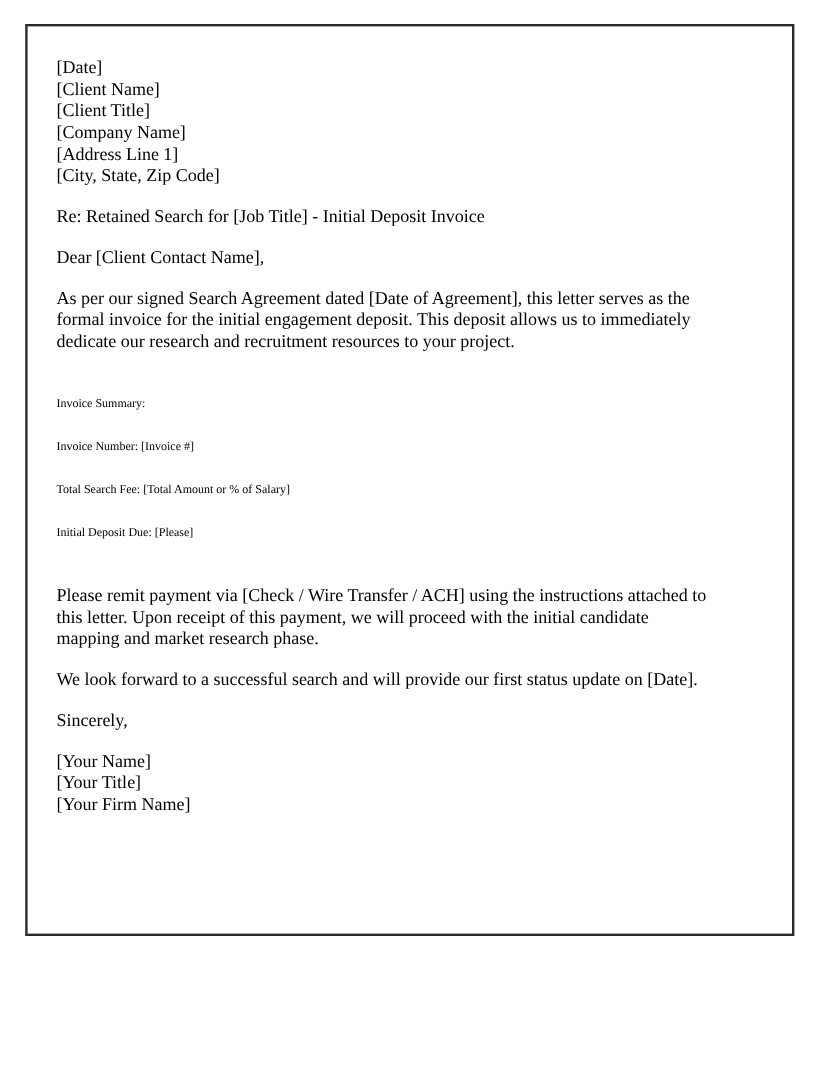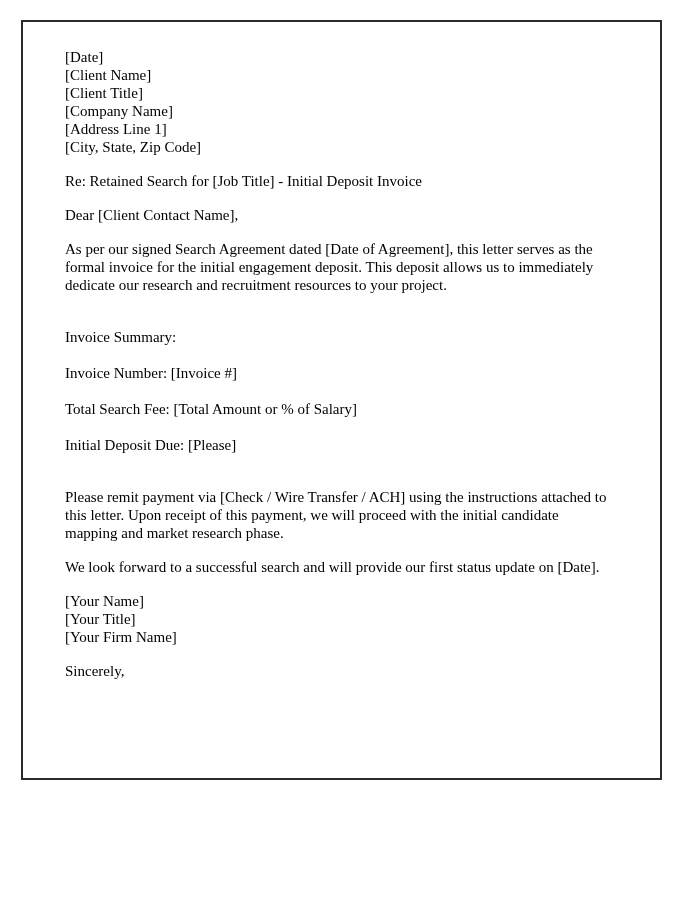--- a/index.html
+++ b/index.html
@@ -16,37 +16,37 @@
   }
   .letter-page {
     position: absolute;
     left: 21px;
     top: 20px;
     width: 641px;
     height: 760px;
     box-sizing: border-box;
     border: 2px solid #2a2a2a;
     background: #ffffff;
-    padding: 26px 28px 0 42px;
+    padding: 26px 28px 0 24px;
     overflow: hidden;
   }
   .block {
     margin: 0 0 16px 0;
     font-size: 15px;
     line-height: 18px;
     white-space: pre-line;
   }
   .block:last-child {
     margin-bottom: 0;
   }
   .bold {
     font-weight: normal;
   }
   .invoice-line {
-    font-size: 15px;
+    font-size: 10px;
     line-height: 18px;
   }
 </style>
 </head>
 <body>
 
 <div class="letter-page">
 
   <div class="block">[Date]
 [Client Name]
@@ -70,19 +70,19 @@
     <div class="invoice-line">Total Search Fee: [Total Amount or % of Salary]</div>
     <div class="invoice-line bold">Initial Deposit Due: [Please]</div>
   </div>
 
   <div class="block">Please remit payment via [Check / Wire Transfer / ACH] using the instructions attached to
 this letter. Upon receipt of this payment, we will proceed with the initial candidate
 mapping and market research phase.</div>
 
   <div class="block">We look forward to a successful search and will provide our first status update on [Date].</div>
 
+  <div class="block">Sincerely,</div>
+
   <div class="block">[Your Name]
 [Your Title]
 [Your Firm Name]</div>
 
-  <div class="block">Sincerely,</div>
-
 </div>
 
 </body></html>

